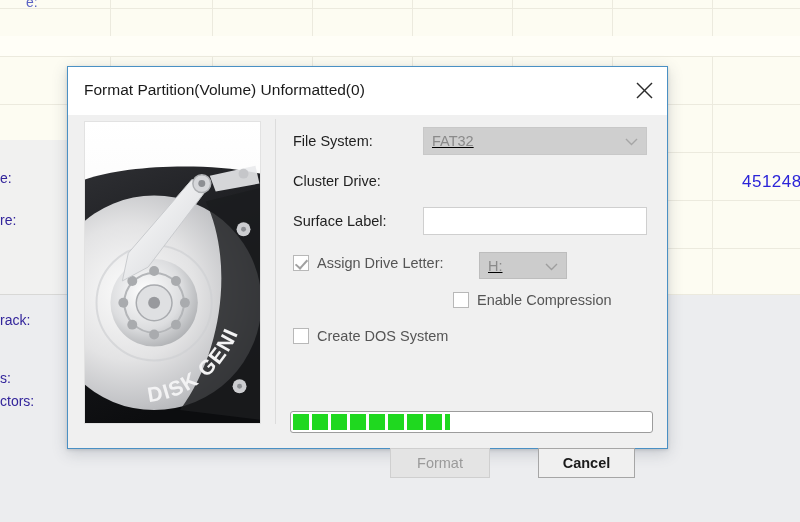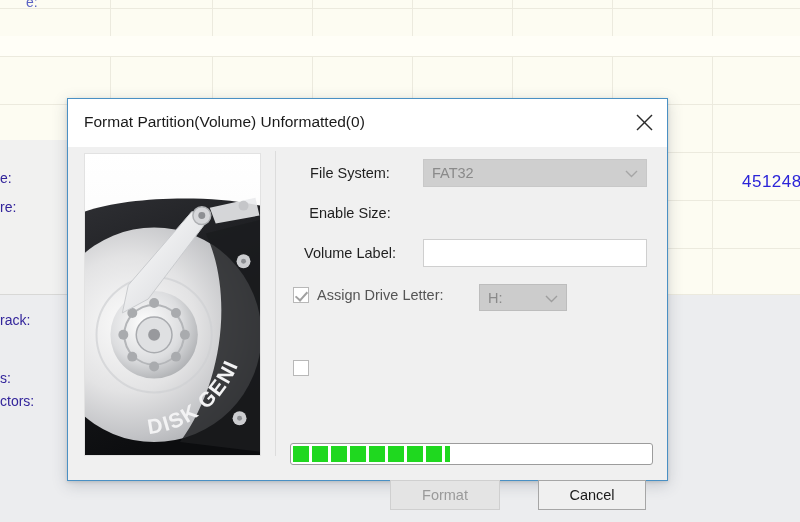--- a/index.html
+++ b/index.html
@@ -77,21 +77,20 @@
   }
 
   
   #dialog {
     position: absolute;
     left: 67px; top: 66px;
     width: 601px; height: 383px;
     background: #701a75;
     border: 1px solid #4a90c4;
     box-shadow: 0 4px 14px rgba(60,70,85,.22), 0 1px 3px rgba(60,70,85,.18);
-    margin-top: 32px;
   }
 
   #titlebar {
     position: relative;
     height: 48px;
     background: #ffffff;
     border-bottom: 1px solid #ffffff;
   }
   #dlg-title {
     position: absolute;
@@ -136,30 +135,31 @@
   
   .row {
     position: absolute;
     left: 225px;
     height: 28px;
     display: flex;
     align-items: center;
   }
   .flabel {
     width: 130px;
-    text-align: center;
+    text-align: left;
     padding-right: 16px;
     font-size: 14.5px;
     color: #1f1f1f;
     white-space: nowrap;
   }
   .fcontrol {
     position: relative;
     width: 224px;
     height: 28px;
+    text-decoration: underline;
   }
 
   .combo {
     width: 100%; height: 100%;
     border: 1px solid #c8c8c8;
     background: #cfcfcf;
     display: flex; align-items: center;
     padding-left: 8px;
     font-size: 14.5px;
     color: #8a8a8a;
@@ -241,22 +241,22 @@
     background: #e4e4e4;
     color: #9a9a9a;
     cursor: default;
   }
   .btn.enabled {
     border: 1px solid #a6a6a6;
     background: #f0f0f0;
     color: #1a1a1a;
     cursor: pointer;
   }
-  #format-btn { left: 322px; top: 333px; width: 110px; }
-  #cancel-btn { left: 470px; top: 333px; width: 108px; }
+  #format-btn { left: 322px; top: 333px; width: 100px; }
+  #cancel-btn { left: 470px; top: 333px; width: 97px; font-weight: bold; }
 </style>
 </head>
 <body>
 
 <div id="screen">
 
   <div id="bg-app">
 
     <div id="bg-grid-top">
       <div class="vline" style="left:110px"></div>
@@ -275,21 +275,21 @@
       <div class="hline" style="top:248px"></div>
       <div class="hline" style="top:294px"></div>
     </div>
     <div id="bg-band-a"></div>
     <div id="bg-panel-left"></div>
     <div id="bg-lower"></div>
 
     <div class="bg-text-top clipleft" style="top:-6px; left:26px">e:</div>
 
     <div class="bg-text clipleft" style="top:170px">e:</div>
-    <div class="bg-text clipleft" style="top:199px">re:</div>
+    <div class="bg-text clipleft" style="top:212px">re:</div>
     <div class="bg-text clipleft" style="top:312px">rack:</div>
     <div class="bg-text clipleft" style="top:370px">s:</div>
     <div class="bg-text clipleft" style="top:393px">ctors:</div>
 
     <div class="bg-num" style="left:742px; top:172px">451248</div>
   </div>
 
   <div id="dialog">
 
     <div id="titlebar">
@@ -388,25 +388,25 @@
             <span class="chev">
               <svg width="13" height="8" viewBox="0 0 13 8">
                 <polyline points="1,1 6.5,6.5 12,1" fill="none" stroke="#a6a6a6" stroke-width="1.4"></polyline>
               </svg>
             </span>
           </div>
         </div>
       </div>
 
       <div class="row" style="top:52px">
-        <div class="flabel">Enable Size:</div>
+        <div class="flabel">Cluster Drive:</div>
       </div>
 
       <div class="row" style="top:92px">
-        <div class="flabel">Volume Label:</div>
+        <div class="flabel">Surface Label:</div>
         <div class="fcontrol">
           <input class="textinput" type="text" value="" style="">
         </div>
       </div>
 
       <div class="cbrow" style="left:225px; top:140px">
         <div class="cbox checked"></div>
         <div class="cblabel">Assign Drive Letter:</div>
       </div>
       <div class="fcontrol small" style="position:absolute; left:411px; top:137px; width:88px; height:27px;">
@@ -414,23 +414,28 @@
           <span>H:</span>
           <span class="chev">
             <svg width="13" height="8" viewBox="0 0 13 8">
               <polyline points="1,1 6.5,6.5 12,1" fill="none" stroke="#9e9e9e" stroke-width="1.4"></polyline>
             </svg>
           </span>
         </div>
       </div>
 
 
+      <div class="cbrow" style="left:385px; top:177px">
+        <div class="cbox"></div>
+        <div class="cblabel">Enable Compression</div>
+      </div>
 
       <div class="cbrow" style="left:225px; top:213px">
         <div class="cbox"></div>
+        <div class="cblabel">Create DOS System</div>
       </div>
 
       <div id="progress-wrap">
         <div id="progress-fill" style="width: 44%;"></div>
       </div>
 
       <div class="btn" id="format-btn">Format</div>
       <div class="btn enabled" id="cancel-btn">Cancel</div>
 
     </div>

